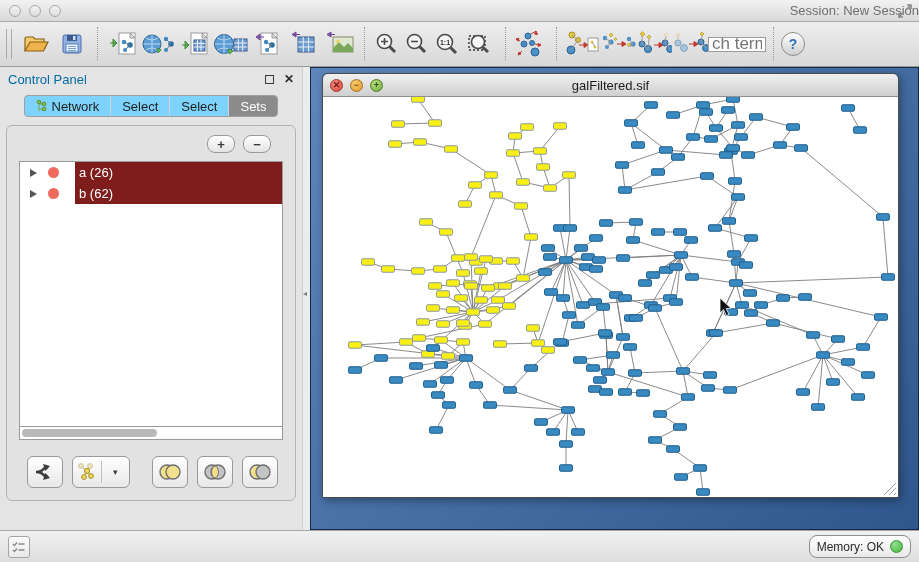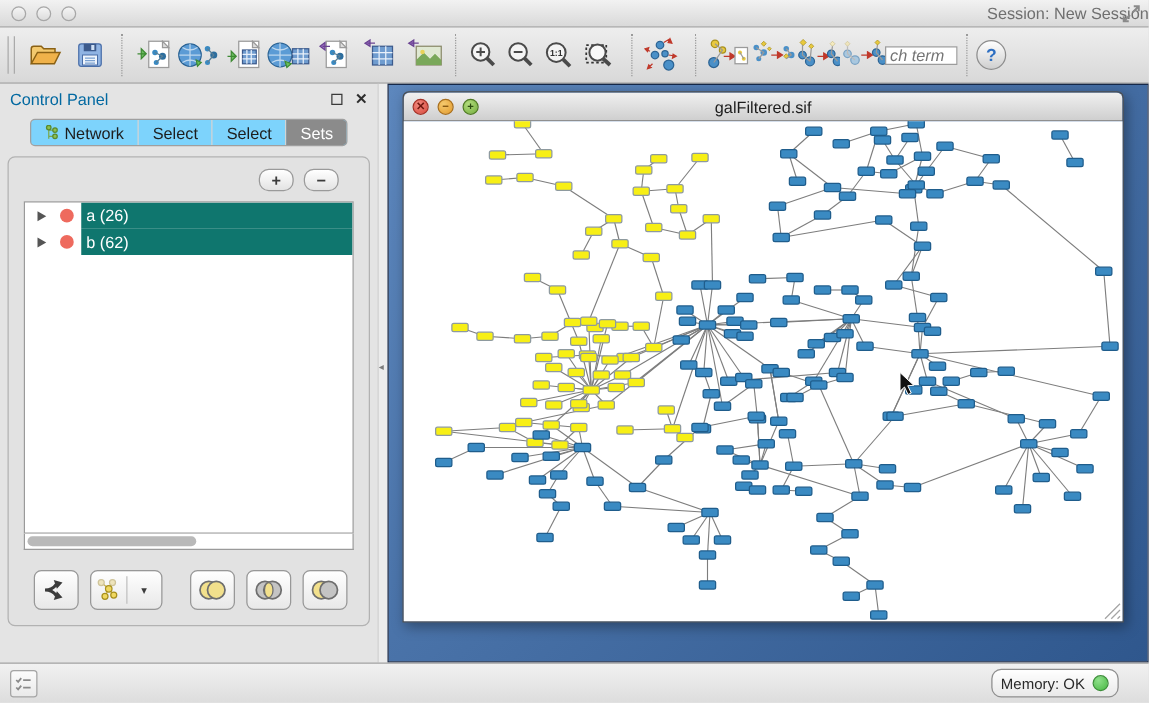--- a/index.html
+++ b/index.html
@@ -13,22 +13,22 @@
   .win-title { position:absolute; left:17px; right:0; text-align:right; font-size:13px; color:#6f6f6f; }
   .expand-ic { position:absolute; right:6px; top:3px; }
 
   
   .toolbar { height:45px; background:linear-gradient(#eeeeee,#d8d8d8); border-bottom:1px solid #9a9a9a;
     display:flex; align-items:center; padding:0 4px; }
   .grip { width:6px; height:30px; border-left:1px solid #aaa; border-right:1px solid #aaa; margin:0 6px 0 2px; }
   .tsep { width:1px; height:34px; border-left:1px dotted #9a9a9a; margin:0 7px; }
   .tbtn { width:36px; height:38px; display:flex; align-items:center; justify-content:center; background:transparent; border:none; }
   .tbtn.narrow { width:30px; }
-  .search-box { width:58px; height:15px; border:1px solid #9c9c9c; background:#fff; font-style:italic;
-    color:#8a8a8a; font-size:13px; padding:0 3px; font-family:"Liberation Sans",sans-serif; }
+  .search-box { width:58px; height:15px; border:1px solid #9c9c9c; background:#fff; 
+    color:#8a8a8a; font-size:17px; padding:0 3px; font-family:"Liberation Sans",sans-serif; }
   .help-btn { width:24px; height:24px; border-radius:50%; border:1px solid #8d8d8d;
     background:linear-gradient(#ffffff,#cfcfcf); color:#2e6fc2; font-weight:bold; font-size:14px;
     display:flex; align-items:center; justify-content:center; }
 
   
   .main { display:flex; height:463px; }
 
   
   .cpanel { width:302px; background:#e4e4e4; display:flex; flex-direction:column; }
   .cp-head { height:24px; display:flex; align-items:center; padding:0 8px; }
@@ -42,21 +42,21 @@
   .seg:last-child { border-right:none; }
   .seg.sel { background:#8b8b8b; color:#fff; }
   .cp-box { margin:2px 6px 0; height:376px; border:1px solid #b2b2b2; border-radius:6px; background:#e2e2e2; position:relative; }
   .pm-row { display:flex; justify-content:flex-end; gap:8px; padding:9px 24px 6px 0; }
   .pm-btn { width:28px; height:18px; border:1px solid #9a9a9a; border-radius:8px; background:linear-gradient(#ffffff,#e3e3e3);
     font-size:13px; font-weight:bold; color:#3c3c3c; line-height:15px; text-align:center; }
   .setlist { margin:2px 12px 0; height:266px; background:#fff; border:1px solid #9a9a9a; overflow:hidden; }
   .srow { height:21px; display:flex; align-items:center; }
   .exp { width:0; height:0; border-left:7px solid #555; border-top:4.5px solid transparent; border-bottom:4.5px solid transparent; margin-left:10px; }
   .rdot { width:11px; height:11px; border-radius:50%; background:#ee6a5e; margin-left:11px; }
-  .srow .lab { flex:1; margin-left:6px; height:21px; line-height:21px; background:#0f766e; color:#fff; font-size:13px; padding-left:4px; }
+  .srow .lab { flex:1; margin-left:16px; height:21px; line-height:21px; background:#7f1d1d; color:#fff; font-size:13px; padding-left:4px; }
   .hscroll { margin:0 12px; height:13px; background:#fff; border:1px solid #9a9a9a; border-top:none; position:relative; }
   .hthumb { position:absolute; left:2px; top:2px; width:135px; height:8px; border-radius:4px; background:#b9b9b9; }
   .setbtns { position:absolute; left:0; right:0; bottom:12px; display:flex; align-items:center; padding-left:20px; }
   .sqbtn { width:36px; height:32px; border:1px solid #989898; border-radius:6px; background:linear-gradient(#ffffff,#e8e8e8);
     display:flex; align-items:center; justify-content:center; }
   .split-btn { width:58px; height:32px; border:1px solid #989898; border-radius:6px; background:linear-gradient(#ffffff,#e8e8e8);
     display:flex; align-items:center; margin-left:9px; }
   .split-btn .half { flex:1; display:flex; align-items:center; justify-content:center; }
   .split-btn .divider { width:1px; height:22px; background:#c0c0c0; }
   .caret { font-size:9px; color:#3c3c3c; }
@@ -79,21 +79,21 @@
   .tl.grn { background:radial-gradient(circle at 35% 30%,#b3dd7e,#74ad3d); border:1px solid #4f7a24; color:#2c4d10; }
   .if-name { position:absolute; left:0; right:0; text-align:center; font-size:13px; color:#1c1c1c; }
   .canvas { flex:1; background:#fff; position:relative; }
   .canvas svg { display:block; width:100%; height:100%; }
 
   
   .statusbar { height:32px; background:linear-gradient(#f1f1f1,#dddddd); border-top:1px solid #a5a5a5;
     position:relative; display:flex; align-items:center; }
   .task-btn { width:22px; height:22px; margin-left:8px; border:1px solid #a5a5a5; border-radius:3px;
     background:linear-gradient(#fcfcfc,#e9e9e9); display:flex; align-items:center; justify-content:center; }
-  .mem-pill { position:absolute; right:24px; top:4px; height:23px; border:1px solid #8f8f8f; border-radius:8px;
+  .mem-pill { position:absolute; right:8px; top:4px; height:23px; border:1px solid #8f8f8f; border-radius:8px;
     background:linear-gradient(#ffffff,#e9e9e9); display:flex; align-items:center; gap:6px; padding:0 7px; font-size:12px; color:#2a2a2a; }
   .mem-dot { width:13px; height:13px; border-radius:50%; background:radial-gradient(circle at 35% 30%,#8fe08a,#48b844); border:1px solid #3e8f3b; }
 </style>
 </head>
 <body>
 
 <div class="titlebar">
   <div class="mac-dots">
     <span class="mac-dot"></span>
     <span class="mac-dot"></span>

